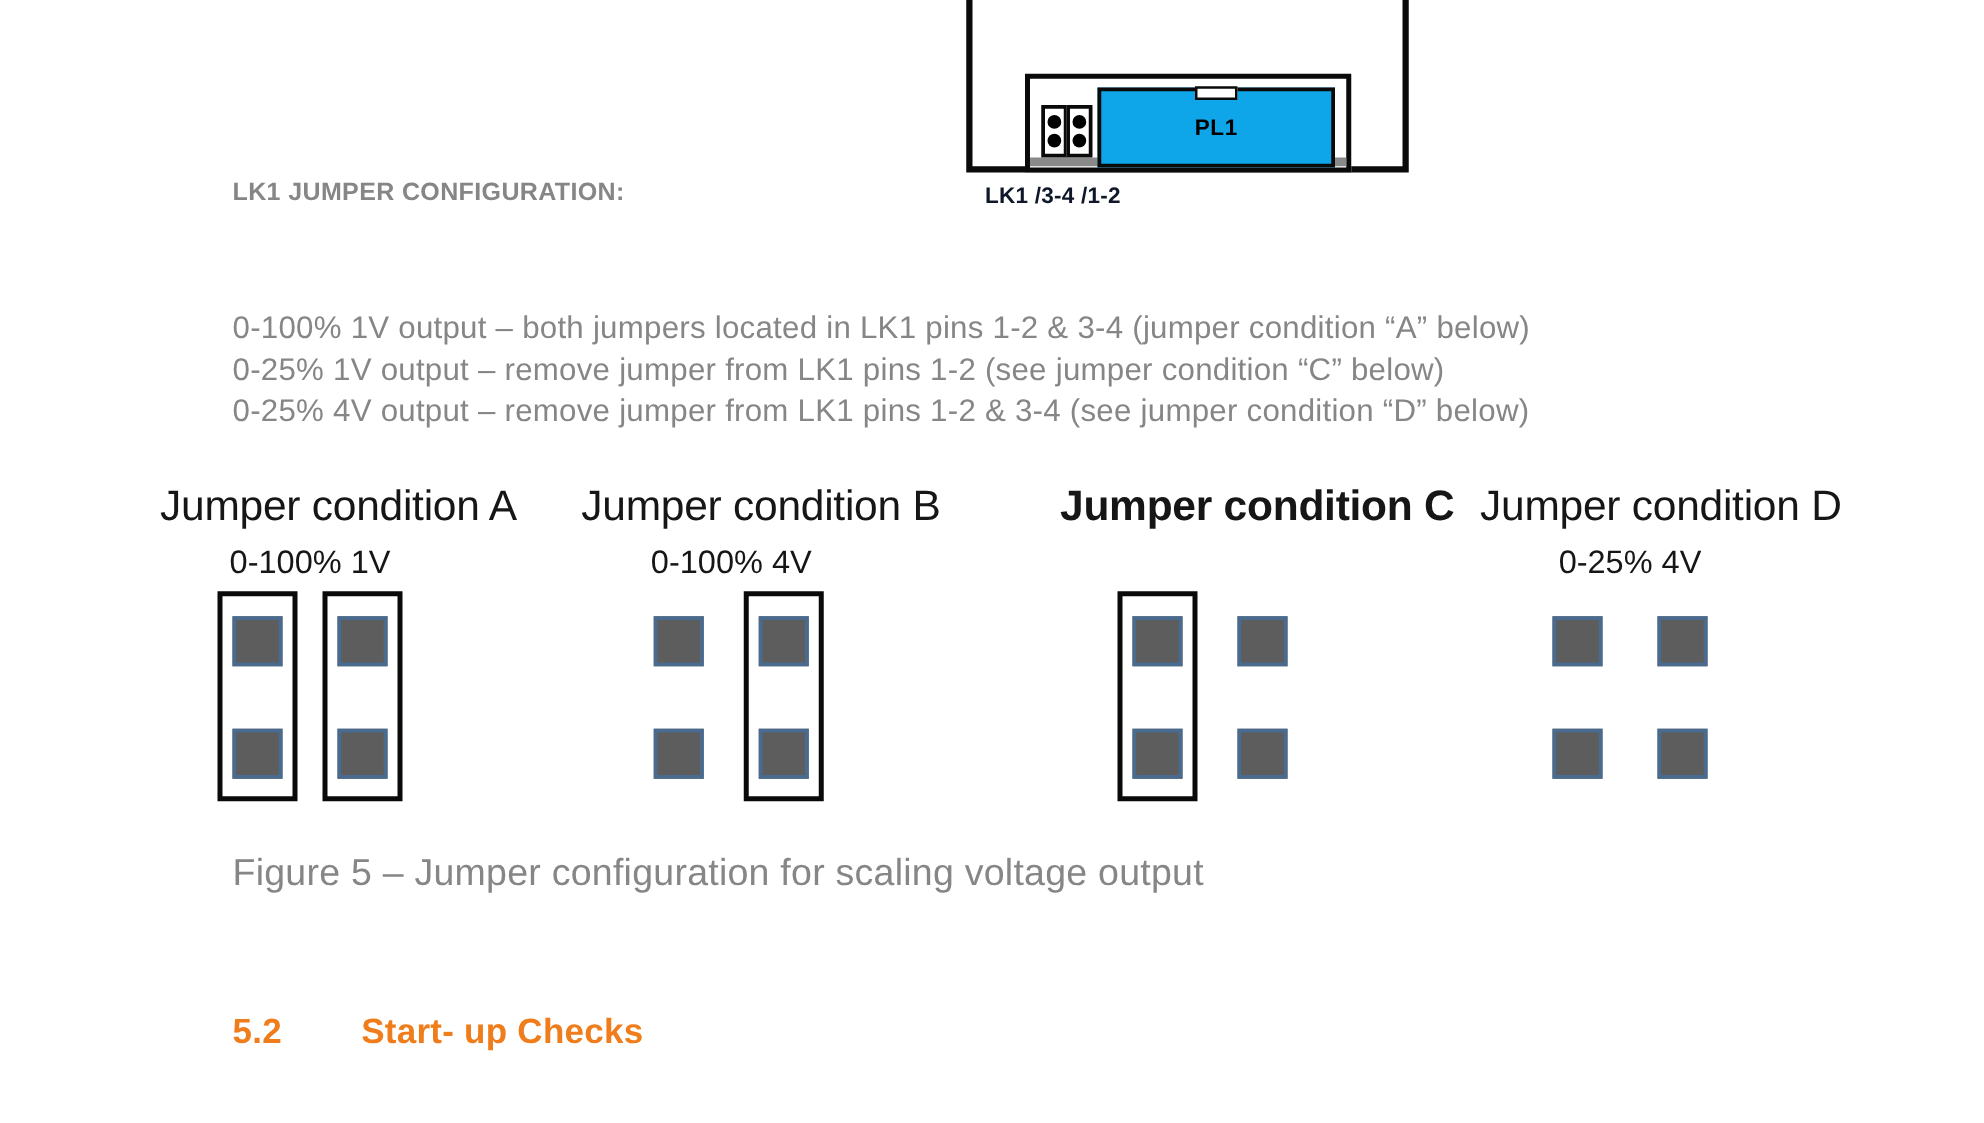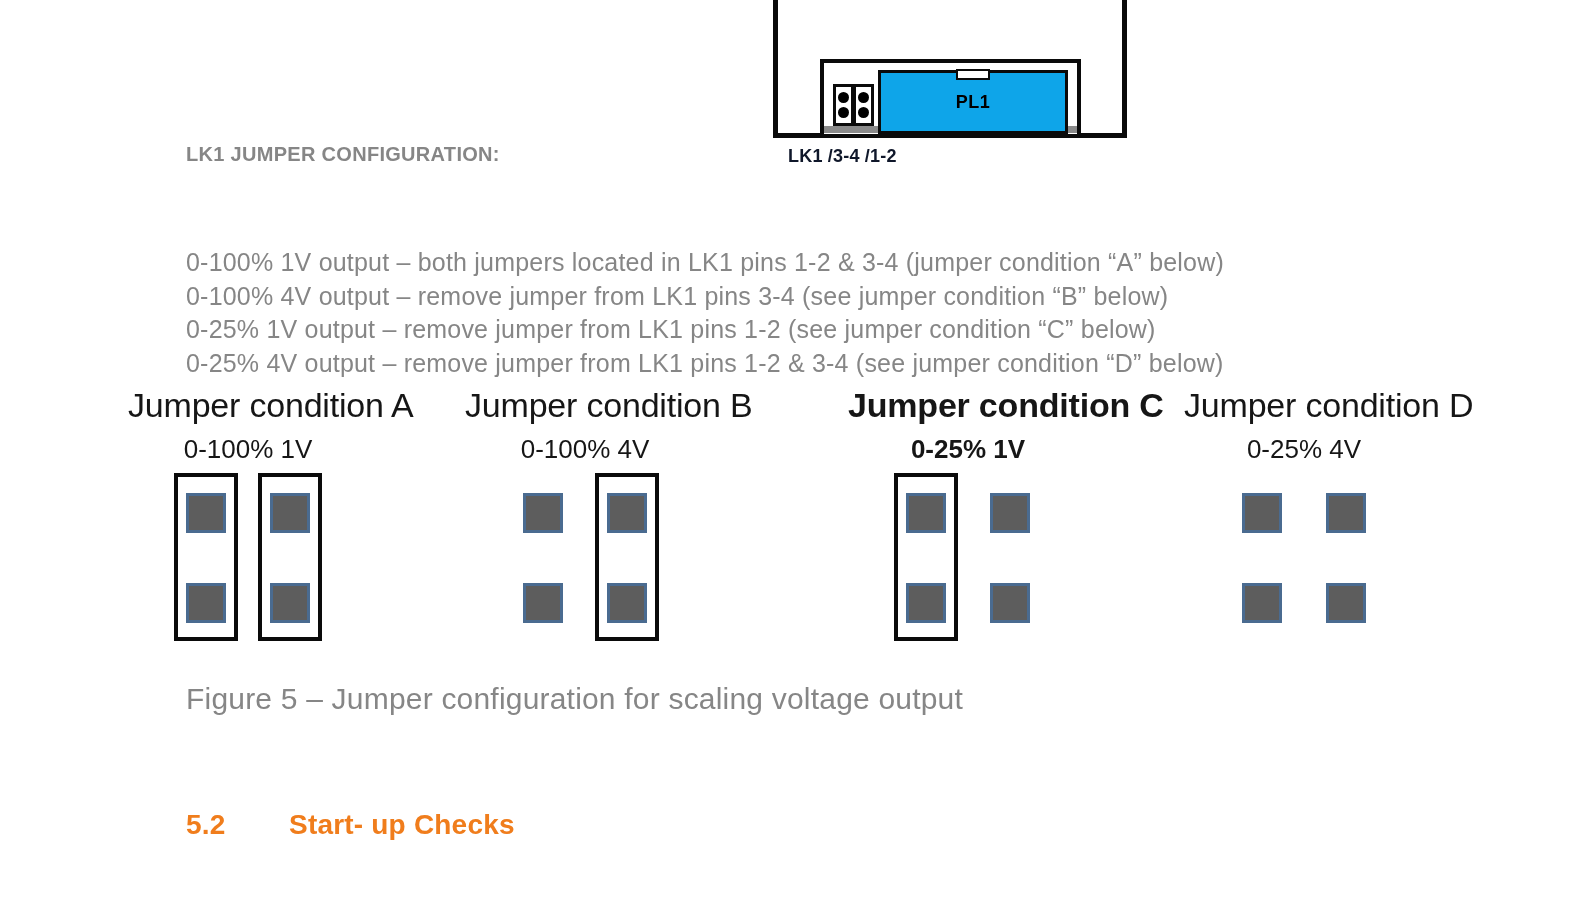--- a/index.html
+++ b/index.html
@@ -125,21 +125,20 @@
   </div>
   <div class="pl1-box">
     <div class="notch"></div>
     <span>PL1</span>
   </div>
   <div class="board-label">LK1 /3-4 /1-2</div>
 
   <div class="doc-heading">LK1 JUMPER CONFIGURATION:</div>
   <div class="instructions">
     <div>0-100% 1V output – both jumpers located in LK1 pins 1-2 &amp; 3-4 (jumper condition “A” below)</div>
-    <div>0-100% 4V output – remove jumper from LK1 pins 3-4 (see jumper condition “B” below)</div>
     <div>0-25% 1V output – remove jumper from LK1 pins 1-2 (see jumper condition “C” below)</div>
     <div>0-25% 4V output – remove jumper from LK1 pins 1-2 &amp; 3-4 (see jumper condition “D” below)</div>
   </div>
 
   <div class="jcond" style="left:128px;">
     <div class="jcond-title">Jumper condition A</div>
     <div class="jcond-sub">0-100% 1V</div>
     <div class="pins-row">
       <div class="pin-col boxed">
         <div class="pin-sq top"></div>
@@ -162,21 +161,20 @@
       </div>
       <div class="pin-col boxed">
         <div class="pin-sq top"></div>
         <div class="pin-sq bot"></div>
       </div>
     </div>
   </div>
 
   <div class="jcond" style="left:848px;font-weight:bold;">
     <div class="jcond-title">Jumper condition C</div>
-    <div class="jcond-sub">0-25% 1V</div>
     <div class="pins-row">
       <div class="pin-col boxed">
         <div class="pin-sq top"></div>
         <div class="pin-sq bot"></div>
       </div>
       <div class="pin-col">
         <div class="pin-sq top"></div>
         <div class="pin-sq bot"></div>
       </div>
     </div>

